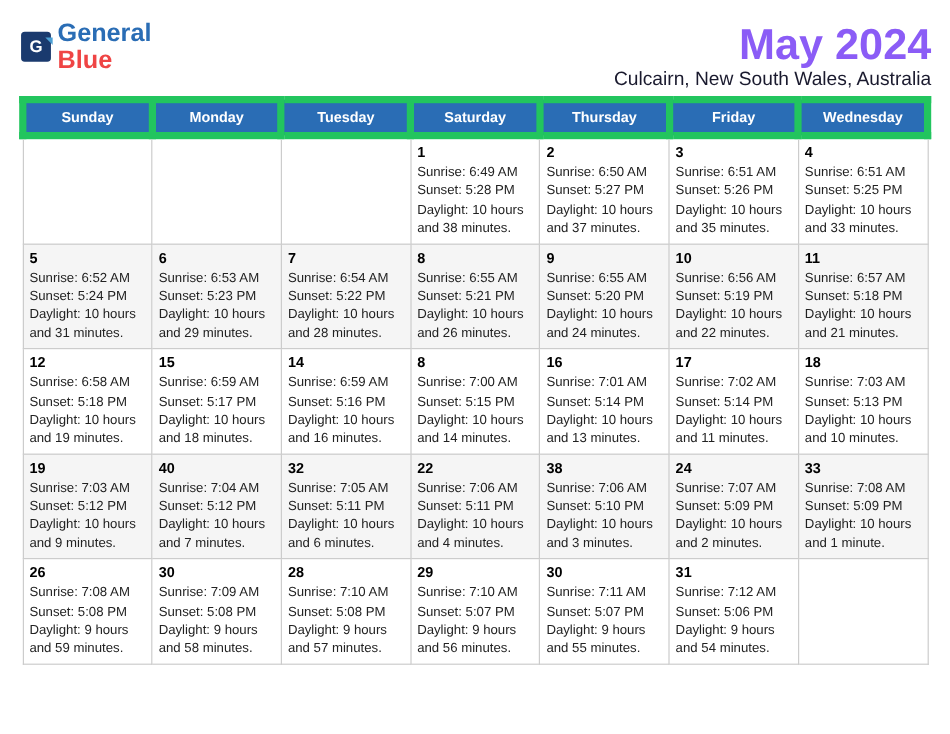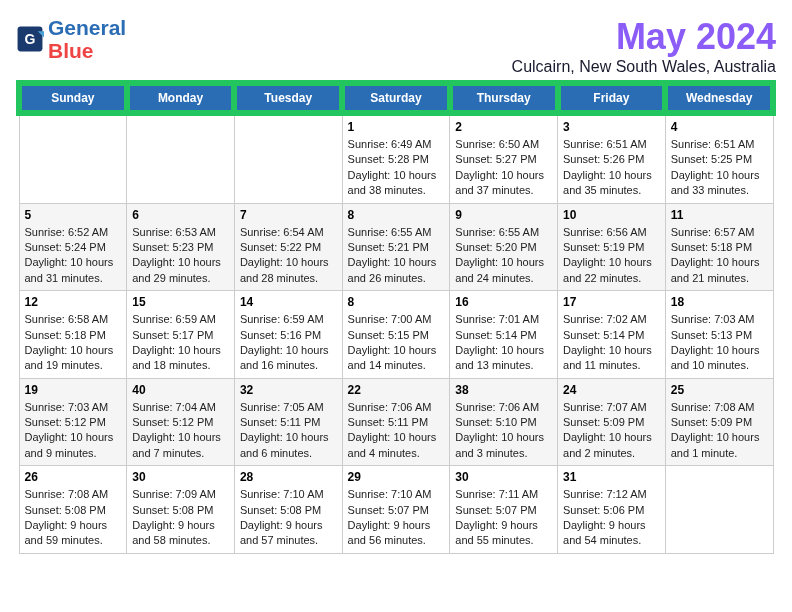--- a/index.html
+++ b/index.html
@@ -223,21 +223,21 @@
         </td>
         <td>
           <span class="day-num">38</span>
           <div class="day-info">Sunrise: 7:06 AM<br>Sunset: 5:10 PM<br>Daylight: 10 hours and 3 minutes.</div>
         </td>
         <td>
           <span class="day-num">24</span>
           <div class="day-info">Sunrise: 7:07 AM<br>Sunset: 5:09 PM<br>Daylight: 10 hours and 2 minutes.</div>
         </td>
         <td>
-          <span class="day-num">25</span>
+          <span class="day-num">33</span>
           <div class="day-info">Sunrise: 7:08 AM<br>Sunset: 5:09 PM<br>Daylight: 10 hours and 1 minute.</div>
         </td>
       </tr>
       <tr>
         <td>
           <span class="day-num">26</span>
           <div class="day-info">Sunrise: 7:08 AM<br>Sunset: 5:08 PM<br>Daylight: 9 hours and 59 minutes.</div>
         </td>
         <td>
           <span class="day-num">30</span>

